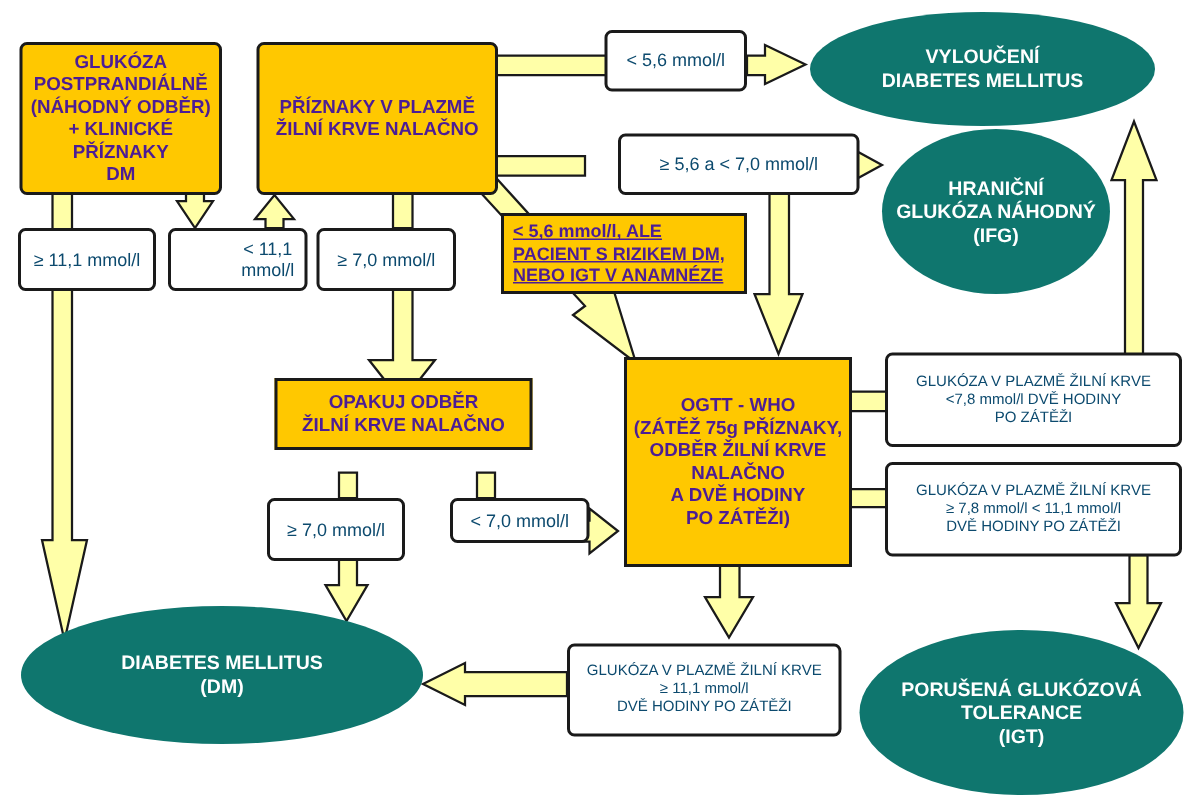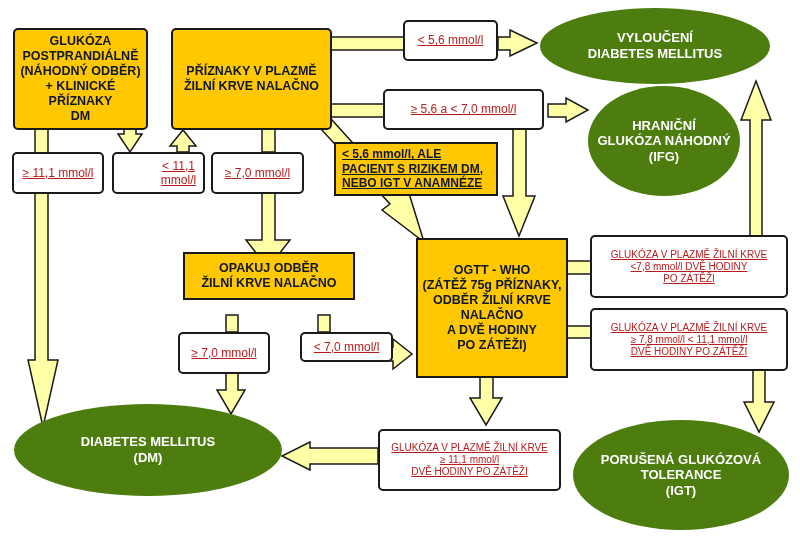--- a/index.html
+++ b/index.html
@@ -1,25 +1,25 @@
 <!DOCTYPE html>
 <html><head>
 <meta charset="utf-8">
 <style>
   html, body { margin:0; padding:0; background:#ffffff; }
   body { width:800px; height:537px; position:relative; overflow:hidden;
          font-family:"Liberation Sans", sans-serif; }
   #arrows { position:absolute; left:0; top:0; }
   .node { position:absolute; box-sizing:border-box; display:flex; align-items:center; justify-content:center;
           text-align:center; font-weight:bold; line-height:1.2; white-space:pre-line; }
-  .yellow { background:#ffc800; border:2px solid #1a1a1a; color:#0f172a; border-radius:5px; font-size:12.5px; }
+  .yellow { background:#ffc800; border:2px solid #1a1a1a; color:#4c1d95; border-radius:5px; font-size:12.5px; }
   .yellow.sq { border-radius:0; }
-  .white { background:#ffffff; border:2px solid #1a1a1a; color:#b91c1c; border-radius:5px; font-size:12px; font-weight:normal;text-decoration:underline; }
+  .white { background:#ffffff; border:2px solid #1a1a1a; color:#0c4a6e; border-radius:5px; font-size:12px; font-weight:normal; }
   .white.bold { font-weight:bold; font-size:10px; }
-  .ellipse { background:#4d7c0f; color:#ffffff; border-radius:50%; font-size:13px; }
+  .ellipse { background:#0f766e; color:#ffffff; border-radius:50%; font-size:13px; }
 </style>
 </head>
 <body>
 
 <svg id="arrows" width="800" height="537">
   <g fill="#ffffa8" stroke="#1a1a1a" stroke-width="1.5" stroke-linejoin="miter">
 
     <polygon points="35,128 48,128 48,360 58,360 43,427 28,360 35,360"></polygon>
 
     <polygon points="124,128 136,128 136,134 142,134 130,152 118,134 124,134"></polygon>
@@ -76,21 +76,21 @@
 (ZÁTĚŽ 75g PŘÍZNAKY,
 ODBĚR ŽILNÍ KRVE
 NALAČNO
 A DVĚ HODINY
 PO ZÁTĚŽI)</div>
 
 <div class="node white" style="left:12px;top:152px;width:92px;height:42px;">≥ 11,1 mmol/l</div>
 <div class="node white" style="left:112px;top:152px;width:93px;height:42px;padding-left:40px;">&lt; 11,1 mmol/l</div>
 <div class="node white" style="left:211px;top:152px;width:93px;height:42px;">≥ 7,0 mmol/l</div>
 <div class="node white" style="left:403px;top:20px;width:95px;height:41px;">&lt; 5,6 mmol/l</div>
-<div class="node white" style="left:383px;top:89px;width:161px;height:41px;">≥ 5,6 a &lt; 7,0 mmol/l</div>
+<div class="node white" style="left:412px;top:89px;width:161px;height:41px;">≥ 5,6 a &lt; 7,0 mmol/l</div>
 <div class="node white" style="left:178px;top:332px;width:92px;height:42px;">≥ 7,0 mmol/l</div>
 <div class="node white" style="left:300px;top:332px;width:93px;height:30px;">&lt; 7,0 mmol/l</div>
 <div class="node white bold" style="left:590px;top:235px;width:198px;height:63px;font-weight:normal;">GLUKÓZA V PLAZMĚ ŽILNÍ KRVE
 &lt;7,8 mmol/l DVĚ HODINY
 PO ZÁTĚŽI</div>
 <div class="node white bold" style="left:590px;top:308px;width:198px;height:63px;font-weight:normal;">GLUKÓZA V PLAZMĚ ŽILNÍ KRVE
 ≥ 7,8 mmol/l &lt; 11,1 mmol/l
 DVĚ HODINY PO ZÁTĚŽI</div>
 <div class="node white bold" style="left:378px;top:429px;width:183px;height:62px;font-weight:normal;">GLUKÓZA V PLAZMĚ ŽILNÍ KRVE
 ≥  11,1 mmol/l

